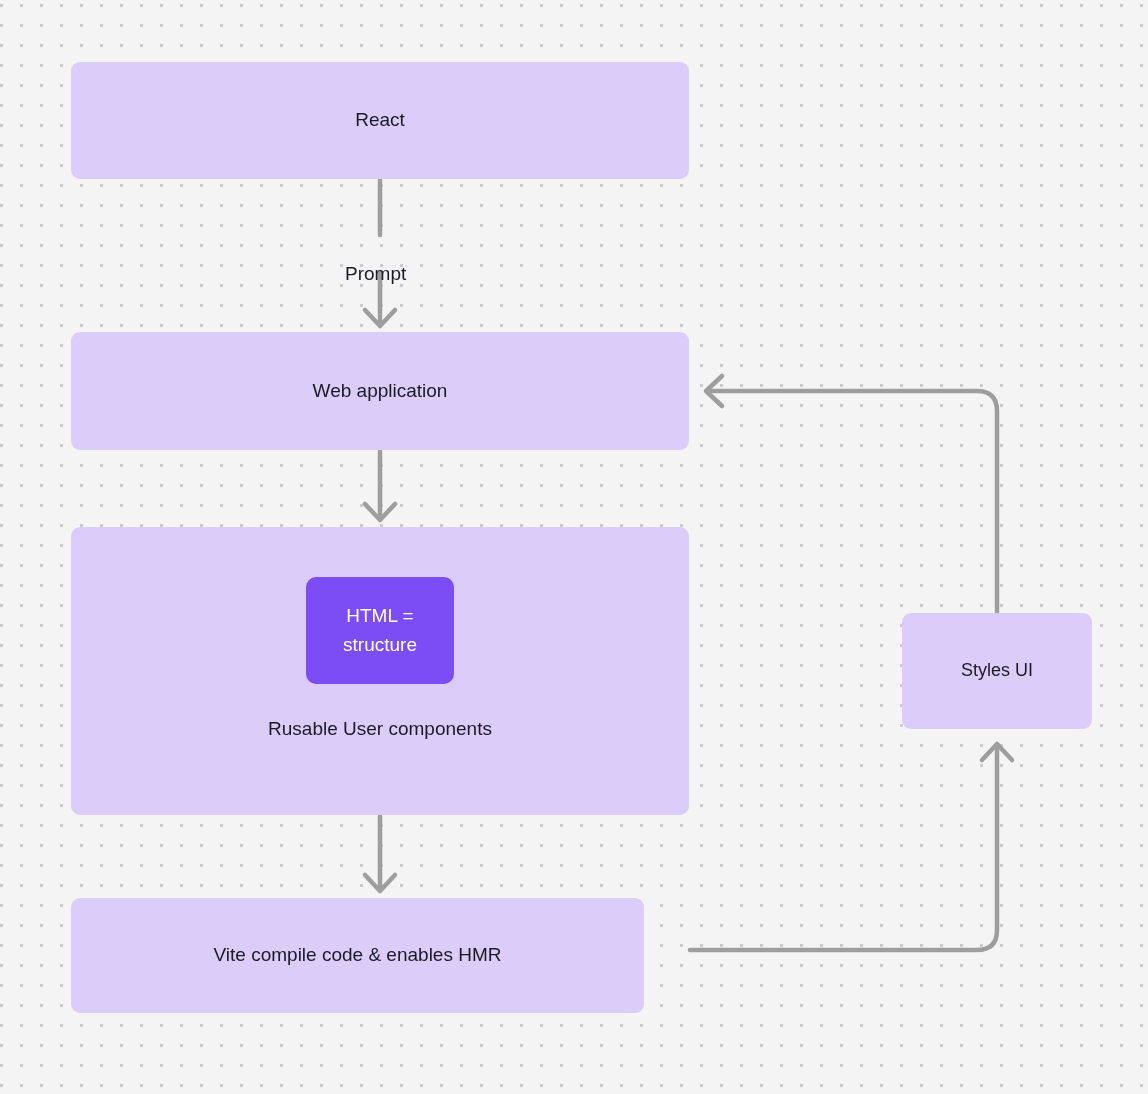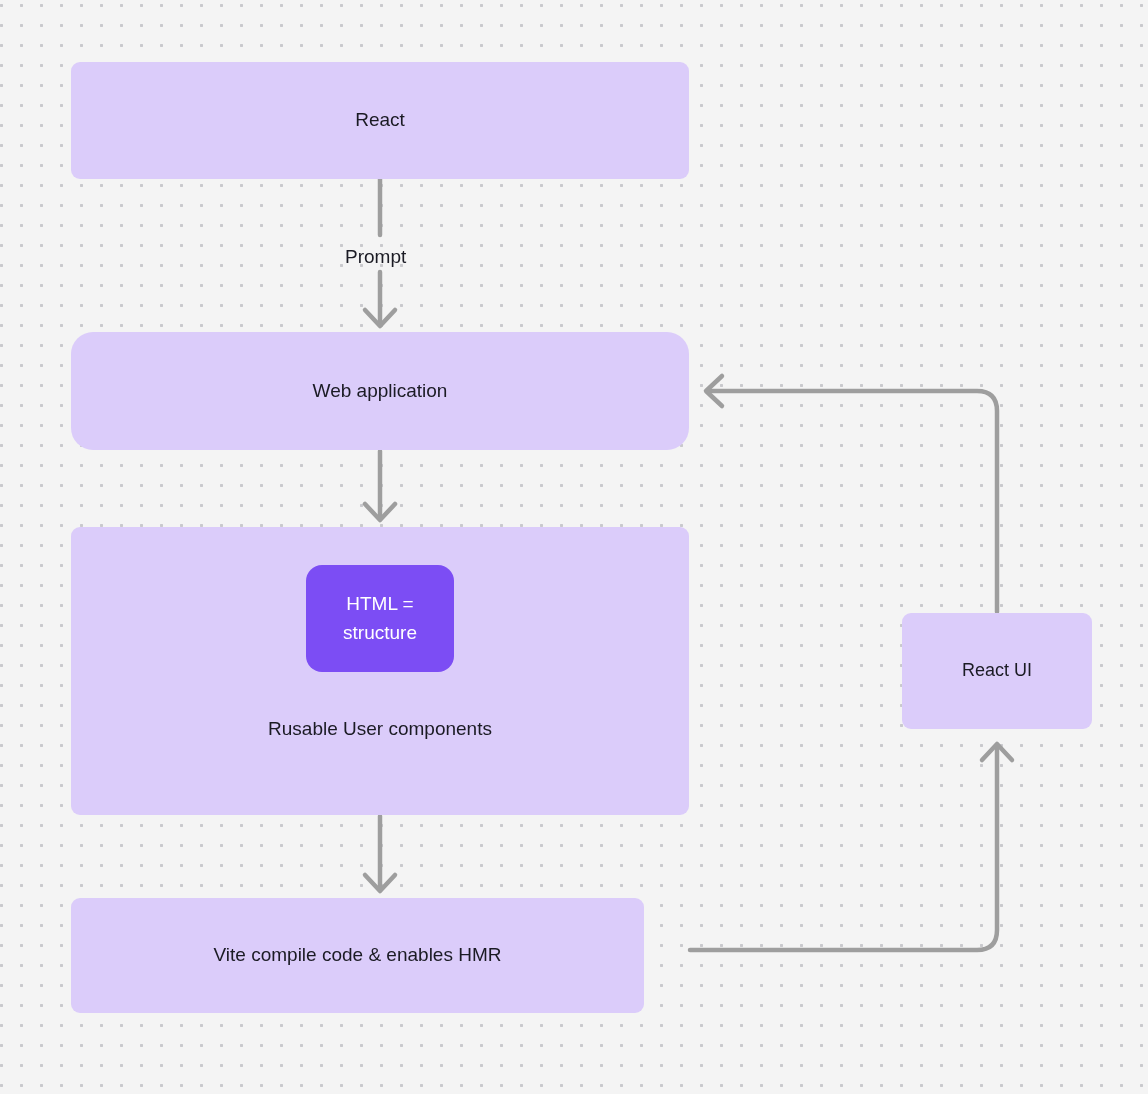--- a/index.html
+++ b/index.html
@@ -36,66 +36,68 @@
     border-radius: 9px;
     display: flex;
     align-items: center;
     justify-content: center;
     color: #1b1b24;
     font-size: 19px;
     line-height: 1.3;
     text-align: center;
   }
   .node-user      { left: 71px;  top: 62px;  width: 618px; height: 117px; }
-  .node-webapp    { left: 71px;  top: 332px; width: 618px; height: 118px; border-radius: 22px; }
+  .node-webapp    { left: 71px;  top: 332px; width: 618px; height: 118px; }
   .node-components{ left: 71px;  top: 527px; width: 618px; height: 288px;
                     display: block; border-radius: 9px; }
   .node-vite      { left: 71px;  top: 898px; width: 573px; height: 115px; }
   .node-render    { left: 902px; top: 613px; width: 190px; height: 116px; font-size: 18px; }
 
   .tech-row {
     position: absolute;
     left: 0;
     top: 38px;
     width: 618px;
     display: flex;
     justify-content: center;
     gap: 22px;
   }
   .tech-box {
     box-sizing: border-box;
     width: 148px;
     height: 107px;
     background: #7c4df4;
-    border-radius: 16px;
+    border-radius: 10px;
     color: #ffffff;
     font-size: 19px;
     line-height: 1.52;
     display: flex;
     align-items: center;
     justify-content: center;
     text-align: center;
     padding: 0 8px;
     white-space: pre-line;
+    margin-top: 12px;
   }
   .components-caption {
     position: absolute;
     left: 0;
     top: 190px;
     width: 618px;
     text-align: center;
     color: #1b1b24;
     font-size: 19px;
   }
   .edge-label {
     position: absolute;
     color: #1b1b24;
     font-size: 19px;
     background: transparent;
     white-space: nowrap;
+    margin-top: 17px;
   }
   .label-prompt { left: 345px; top: 246px; }
 </style>
 </head>
 <body>
 
 <div id="canvas">
 
   <svg id="edge-layer" viewBox="0 0 1148 1094" width="1148" height="1094" xmlns="http://www.w3.org/2000/svg">
     <g fill="none" stroke="#9e9e9e" stroke-width="4.5" stroke-linecap="round" stroke-linejoin="round">
@@ -149,16 +151,16 @@
       </div>
     </div>
     <div class="components-caption">Rusable User components</div>
   </div>
 
   <div class="node node-vite">
     <span>Vite compile code &amp; enables HMR</span>
   </div>
 
   <div class="node node-render">
-    <span>React UI</span>
+    <span>Styles UI</span>
   </div>
 
 </div>
 
 </body></html>

